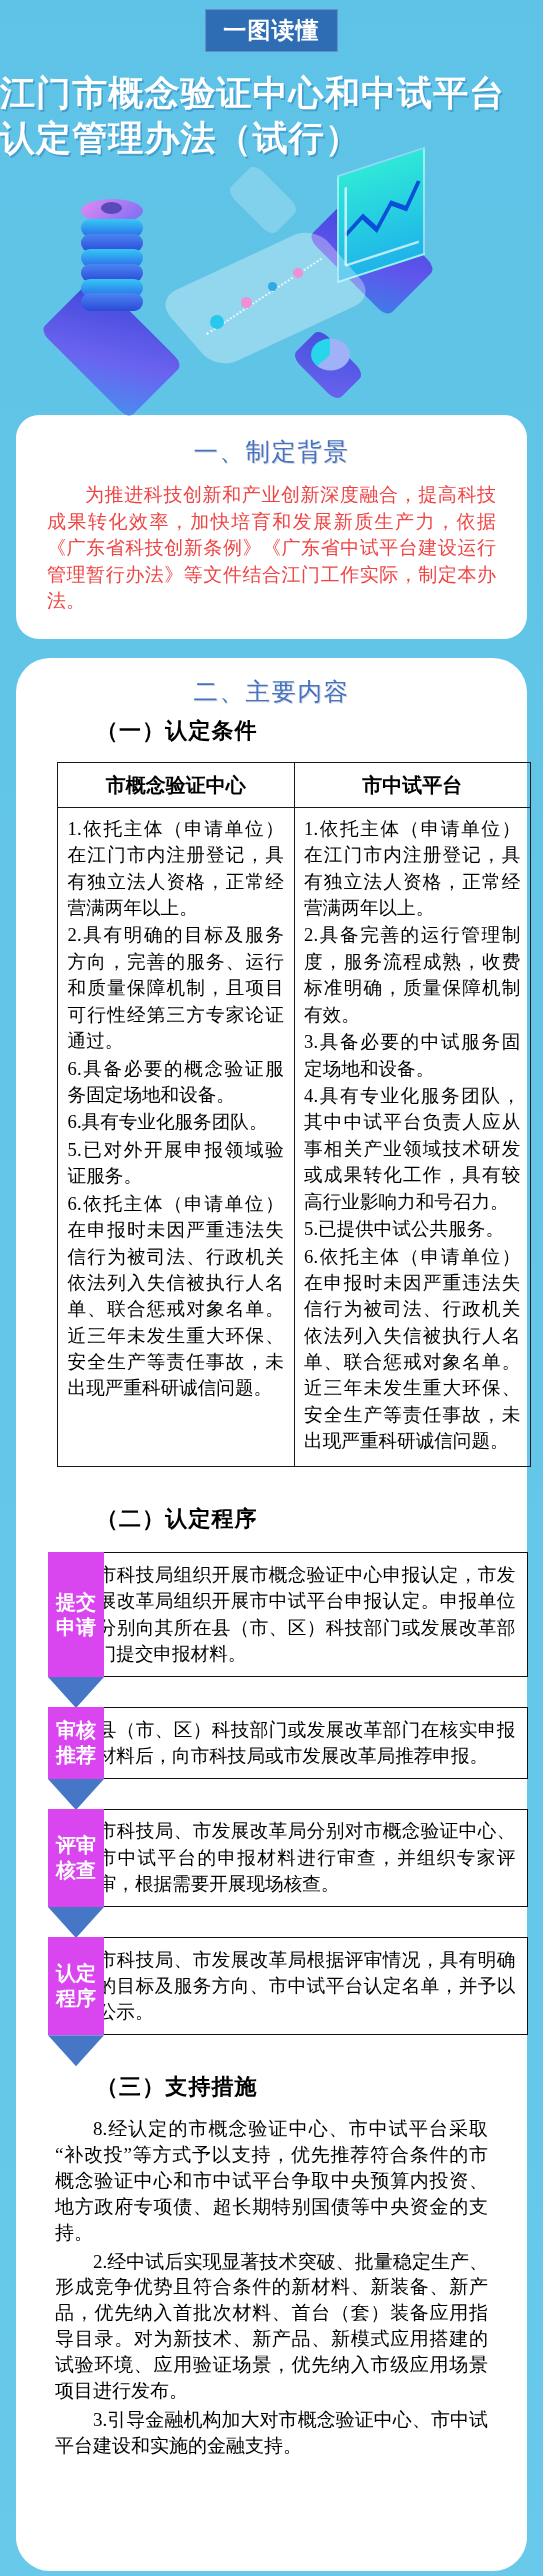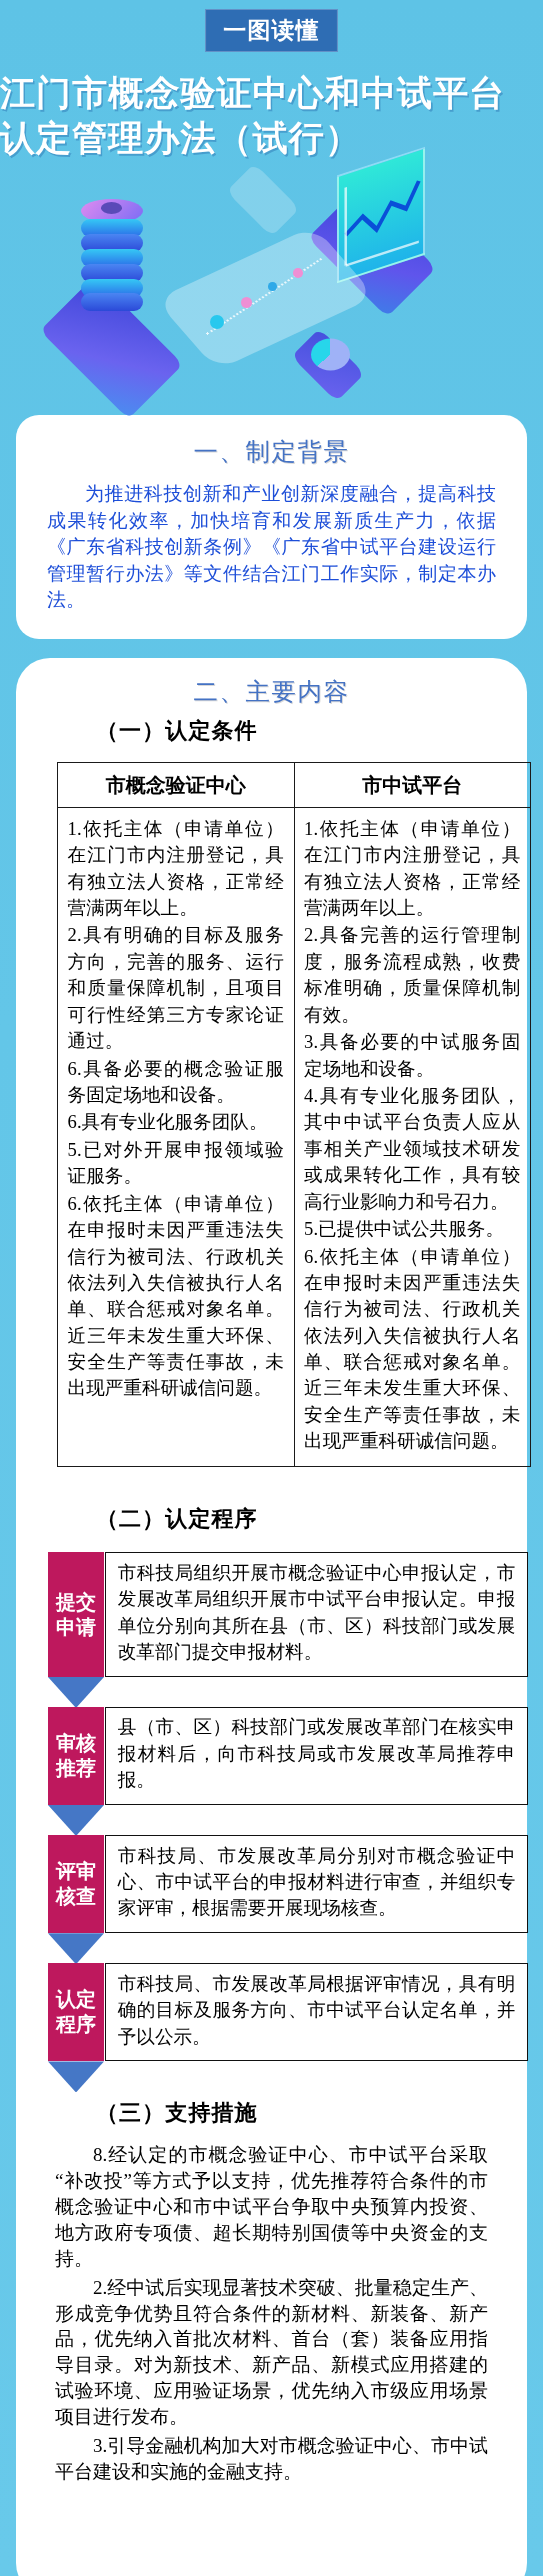--- a/index.html
+++ b/index.html
@@ -45,44 +45,44 @@
           border:2.1px solid rgba(255,255,255,.5);}
   .screen svg{width:100%;height:100%;}
   .pie{position:absolute;left:311px;top:171px;width:39px;height:39px;border-radius:50%;
        transform:scaleY(.82);background:conic-gradient(#9fb2f7 0 62%,#27d6ea 62% 100%);}
   
   .card{background:#fff;margin:0 16px;border-radius:23px;}
   .card1{margin-top:23px;padding:21px 31px 24.4px;}
   .card2{margin-top:19px;padding:18px 16px 109px;border-radius:34px;}
   .sec-heading{text-align:center;color:#4472c4;font-size:24.4px;font-weight:normal;letter-spacing:1.6px;
                text-shadow:1.1px 1.1px 0 rgba(40,40,40,.18);}
-  .body-text{font-family:Liberation Mono, monospace;font-size:19px;color:#1d4ed8;
+  .body-text{font-family:Liberation Sans, sans-serif;font-size:19px;color:#ef4444;
              line-height:1.4;text-align:justify;margin:14px 0 0;}
   .indent{text-indent:2em;}
   .sub-heading{font-size:22px;font-weight:bold;color:#000;margin:37px 0 0 64px;letter-spacing:1.1px;}
   .sub-heading.first{margin-top:8px;}
   
   table.cond{border-collapse:collapse;margin:16px 0 0 25px;width:474px;table-layout:fixed;
              font-family:"Liberation Serif","DejaVu Serif",serif;}
   table.cond th,table.cond td{border:1.6px solid #1a1a1a;vertical-align:top;}
   table.cond th{font-size:20px;font-weight:bold;padding:8.5px 3.2px;text-align:center;}
   table.cond td{font-size:18.6px;line-height:1.42;padding:7.4px 9.6px 10.6px;text-align:justify;}
   table.cond td p{margin:0 0 1.1px;}
   
   .steps{margin:18px 0 0 16px;width:480px;}
   .step{position:relative;margin-bottom:30px;}
   .step:last-child{margin-bottom:0;}
-  .step-tag{position:absolute;left:0;top:0;height:100%;width:56px;background:#be185d;
+  .step-tag{position:absolute;left:0;top:0;height:100%;width:56px;background:#d946ef;
             color:#fff;font-size:20px;font-weight:bold;display:flex;align-items:center;
             justify-content:center;text-align:center;line-height:1.25;
             word-break:break-all;padding:0 7.4px;box-sizing:border-box;}
   .step-tag::after{content:'';position:absolute;top:100%;left:0;width:100%;height:31px;
                    background:#4577c6;clip-path:polygon(0 0,100% 0,50% 100%);}
-  .step-box{margin-left:57px;border:1.6px solid #111;background:#fff;padding:8.5px 11.7px;
-            font-family:Liberation Mono, monospace;font-size:18.6px;line-height:1.42;
+  .step-box{margin-left:37px;border:1.6px solid #111;background:#fff;padding:8.5px 11.7px;
+            font-family:Liberation Sans, sans-serif;font-size:18.6px;line-height:1.42;
             text-align:justify;min-height:53px;display:flex;align-items:center;}
   .support{margin:14px 23px 0;width:auto;}
   .support p{font-family:"Liberation Serif","DejaVu Serif",serif;font-size:19px;line-height:1.36;
              text-align:justify;text-indent:2em;margin:0 0 3.2px;}
 </style>
 </head>
 <body>
 
 <div class="poster">
 

